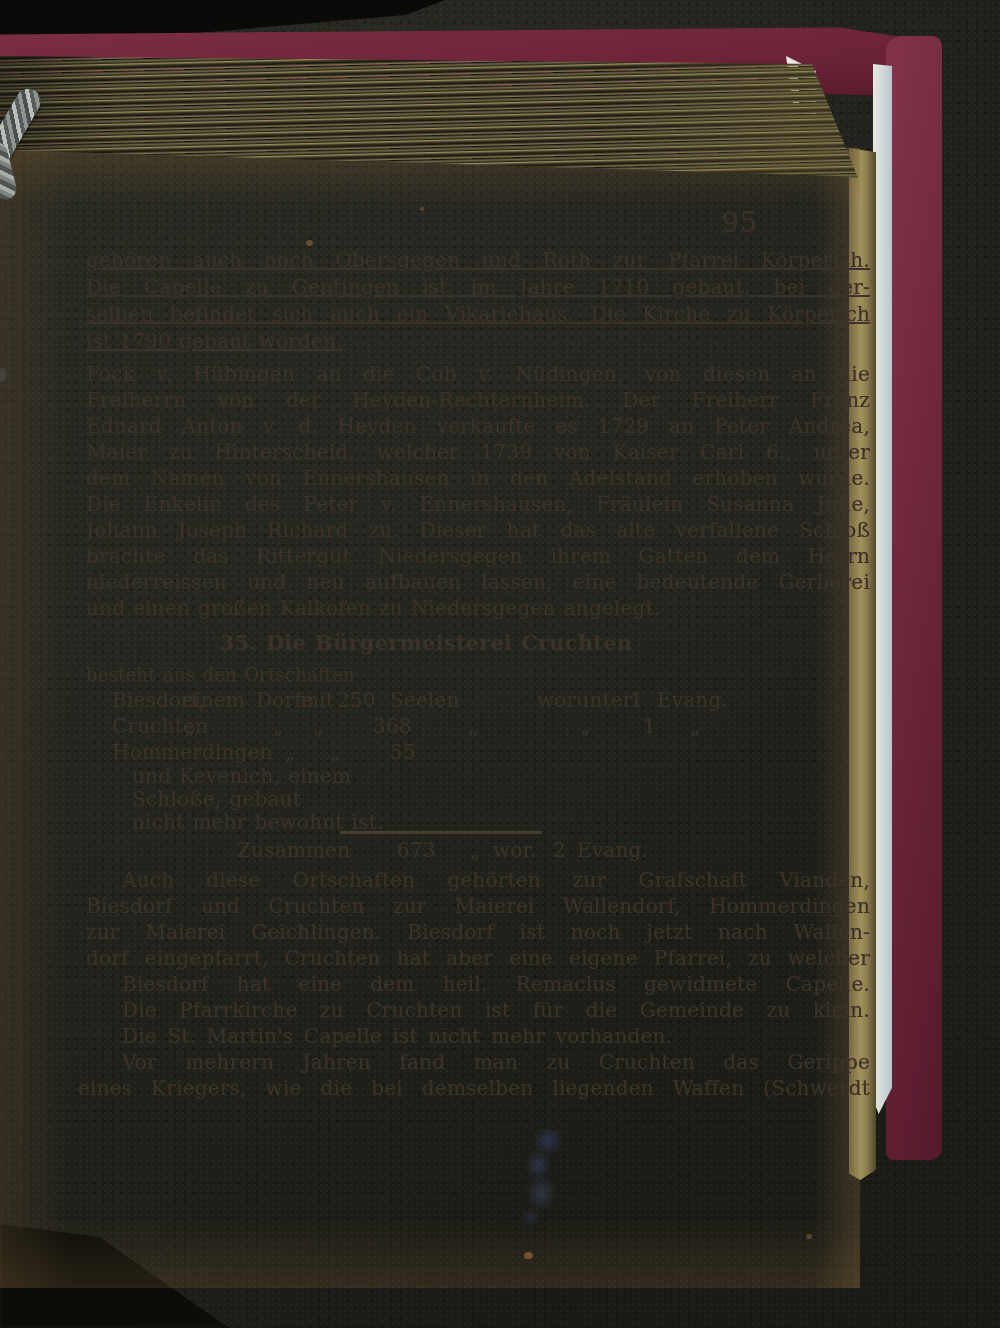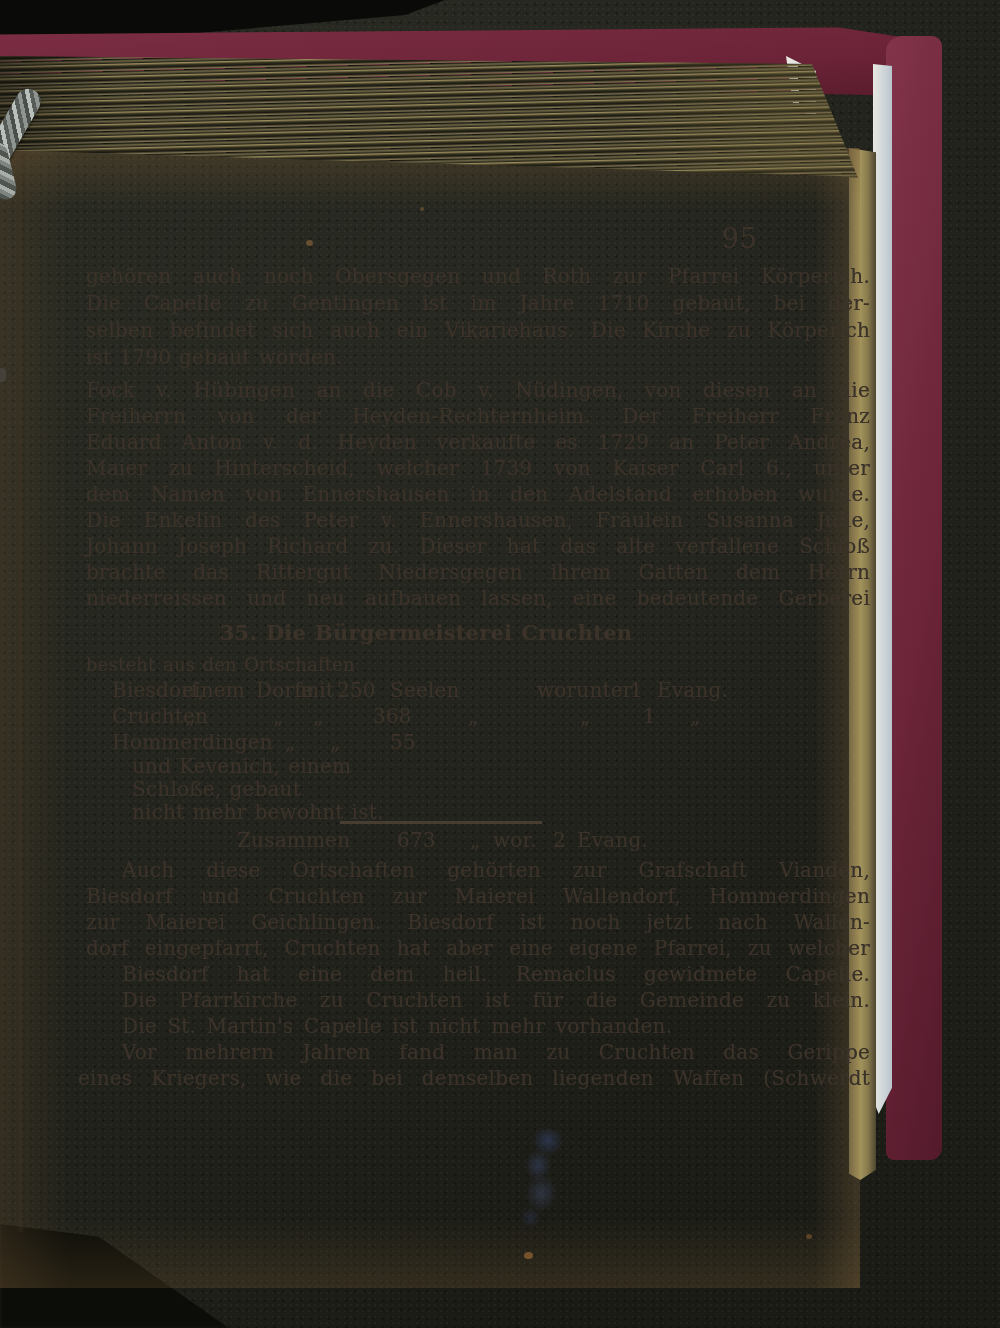--- a/index.html
+++ b/index.html
@@ -62,24 +62,24 @@
   .edge-mark{left:0;top:368px;width:6px;height:14px;background:#45413a;border-radius:0 4px 4px 0;}
   .fox{border-radius:50%;}
   .smudge{left:512px;top:1128px;width:54px;height:98px;transform:rotate(7deg);filter:blur(0.5px);
     background:
       radial-gradient(ellipse 42% 22% at 58% 12%, rgba(56,70,116,0.55), rgba(56,70,116,0) 70%),
       radial-gradient(ellipse 34% 22% at 46% 38%, rgba(66,80,126,0.45), rgba(66,80,126,0) 72%),
       radial-gradient(ellipse 40% 26% at 58% 66%, rgba(76,90,134,0.38), rgba(76,90,134,0) 75%),
       radial-gradient(ellipse 24% 14% at 44% 92%, rgba(56,70,116,0.30), rgba(56,70,116,0) 80%);}
   
   .content{left:86px;top:205px;width:784px;color:#3b3229;
-    text-shadow:0 0 0.6px rgba(59,50,42,0.75);word-spacing:1.5px;letter-spacing:0.2px;margin-top:16px;}
+    text-shadow:0 0 0.6px rgba(59,50,42,0.75);word-spacing:1.5px;letter-spacing:0.2px;}
   .pagenum{font-size:27px;text-align:right;padding-right:112px;height:36px;line-height:36px;letter-spacing:1px;}
   .line{font-size:20px;line-height:26px;white-space:nowrap;}
-  .p1 .line{line-height:27px;}
+  .p1 .line{line-height:27px;text-decoration:underline;}
   .j{white-space:normal;text-align:justify;text-align-last:justify;}
   .ind{text-indent:36px;}
   .heading{font-size:21px;font-weight:bold;text-align:center;padding-right:104px;height:28px;line-height:28px;margin-top:8px;}
   .intro{font-size:18px;line-height:24px;margin-top:6px;}
   .trow{position:relative;height:26px;font-size:20px;}
   .trow span{position:absolute;top:0;line-height:26px;}
   .note-line{font-size:20px;line-height:23px;padding-left:46px;}
   .sum-rule{margin:-3px 0 0 254px;width:202px;height:3px;background:#473e31;}
   .sum-row{position:relative;height:26px;font-size:20px;margin-top:3px;}
   .sum-row span{position:absolute;top:0;line-height:26px;}
@@ -125,20 +125,21 @@
     <div class="mt6">
       <div class="line j">Fock v. Hübingen an die Cob v. Nüdingen, von diesen an die</div>
       <div class="line j">Freiherrn von der Heyden-Rechternheim. Der Freiherr Franz</div>
       <div class="line j">Eduard Anton v. d. Heyden verkaufte es 1729 an Peter Andrea,</div>
       <div class="line j">Maier zu Hinterscheid, welcher 1739 von Kaiser Carl 6., unter</div>
       <div class="line j">dem Namen von Ennershausen in den Adelstand erhoben wurde.</div>
       <div class="line j">Die Enkelin des Peter v. Ennershausen, Fräulein Susanna Julie,</div>
       <div class="line j">Johann Joseph Richard zu. Dieser hat das alte verfallene Schloß</div>
       <div class="line j">brachte das Rittergut Niedersgegen ihrem Gatten dem Herrn</div>
       <div class="line j">niederreissen und neu aufbauen lassen, eine bedeutende Gerberei</div>
+      <div class="line">und einen großen Kalkofen zu Niedersgegen angelegt.</div>
     </div>
 
     <div class="heading">35. Die Bürgermeisterei Cruchten</div>
 
     <div class="intro">besteht aus den Ortschaften</div>
 
     <div class="trow">
       <span style="left:26px">Biesdorf,</span>
       <span style="left:96px">einem</span>
       <span style="left:170px">Dorfe</span>

